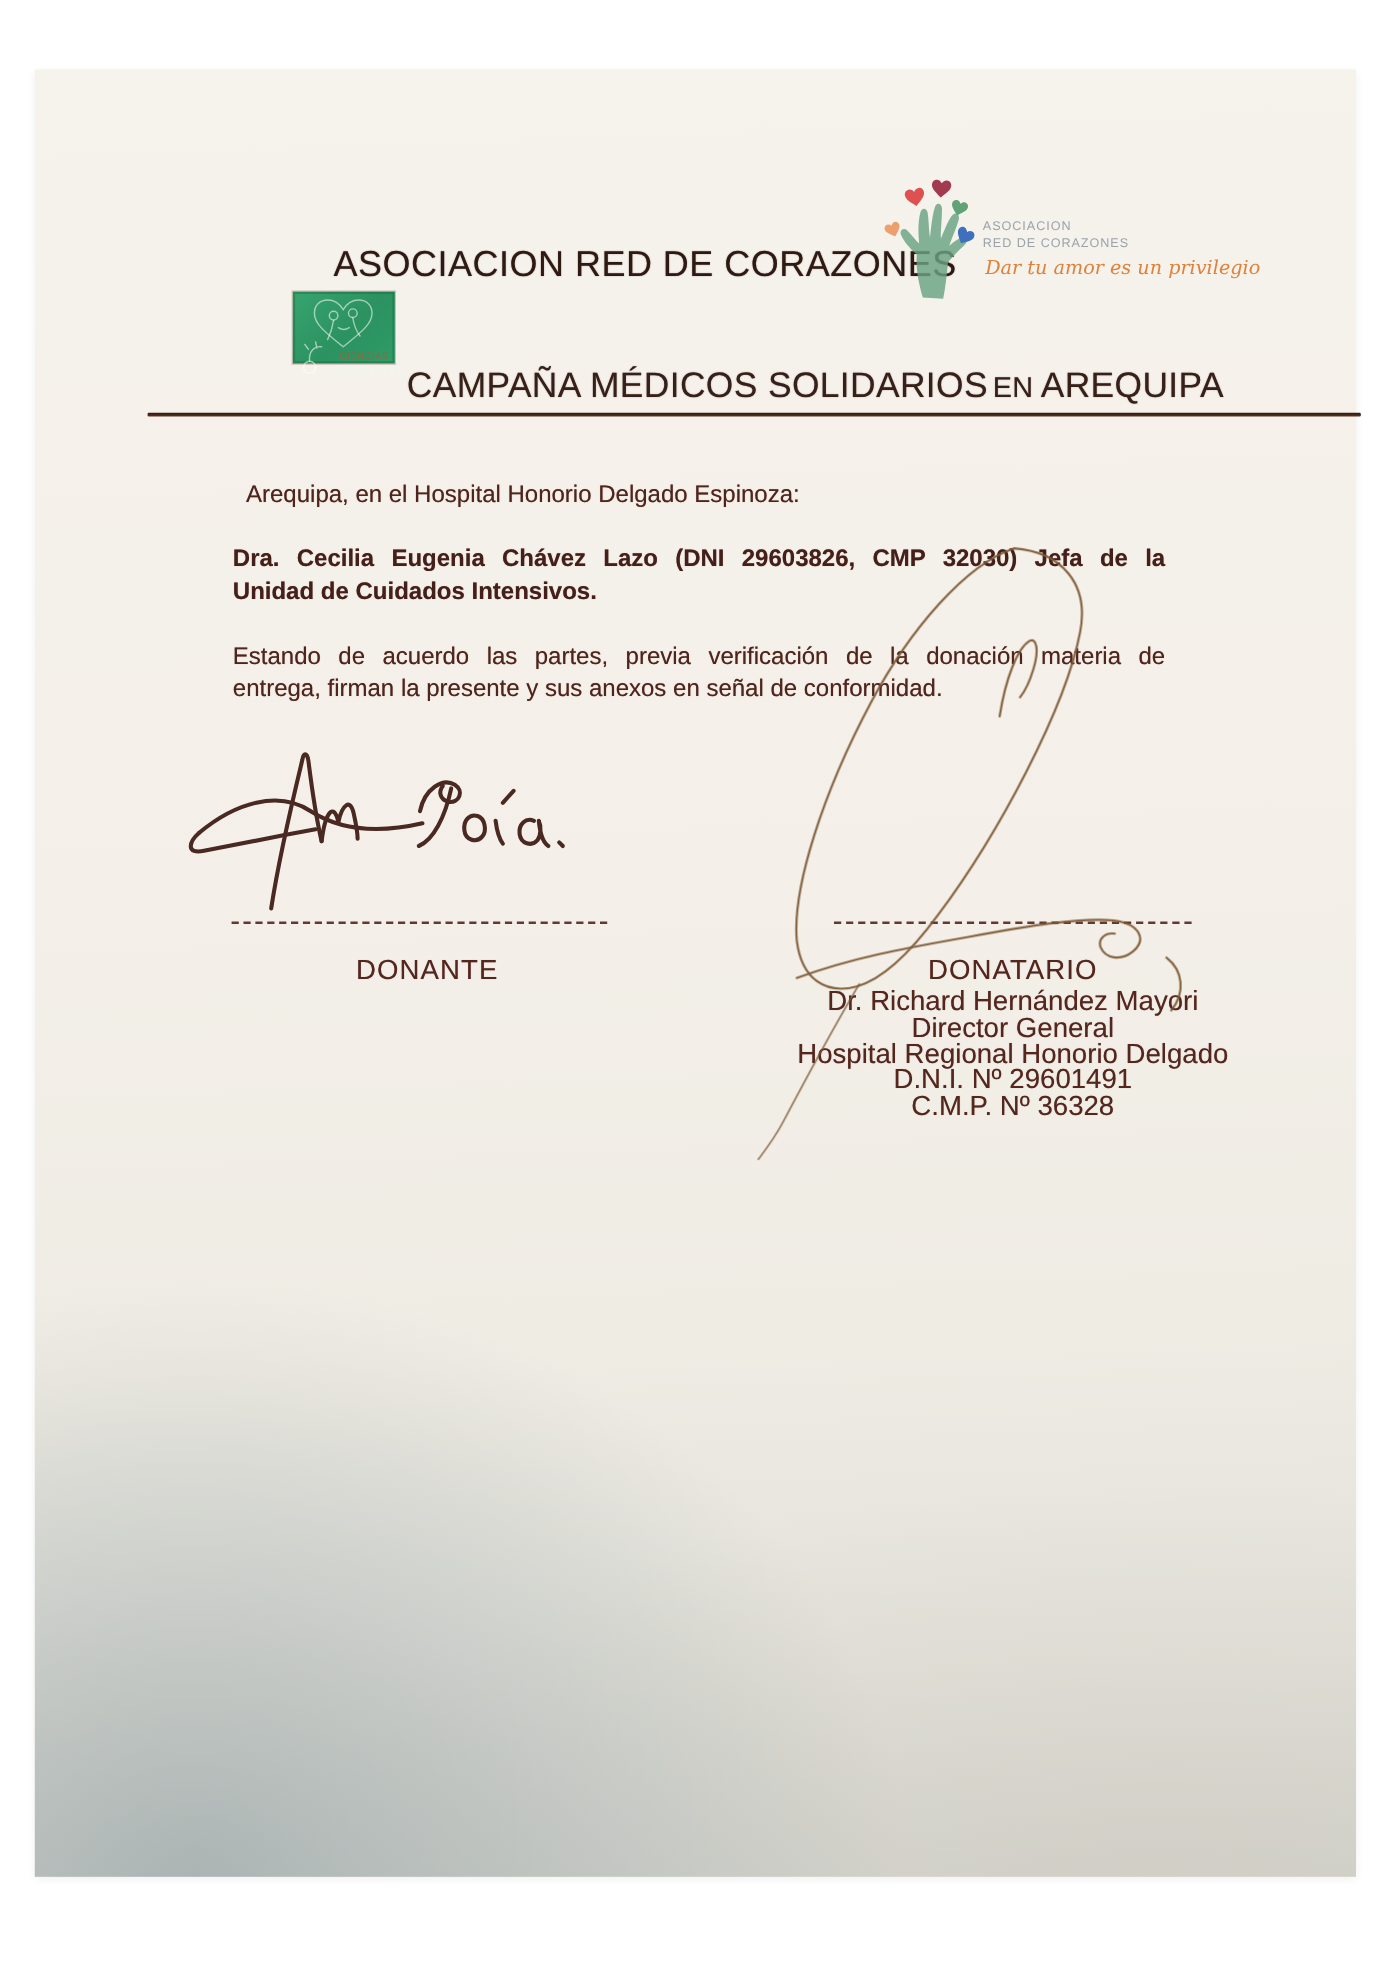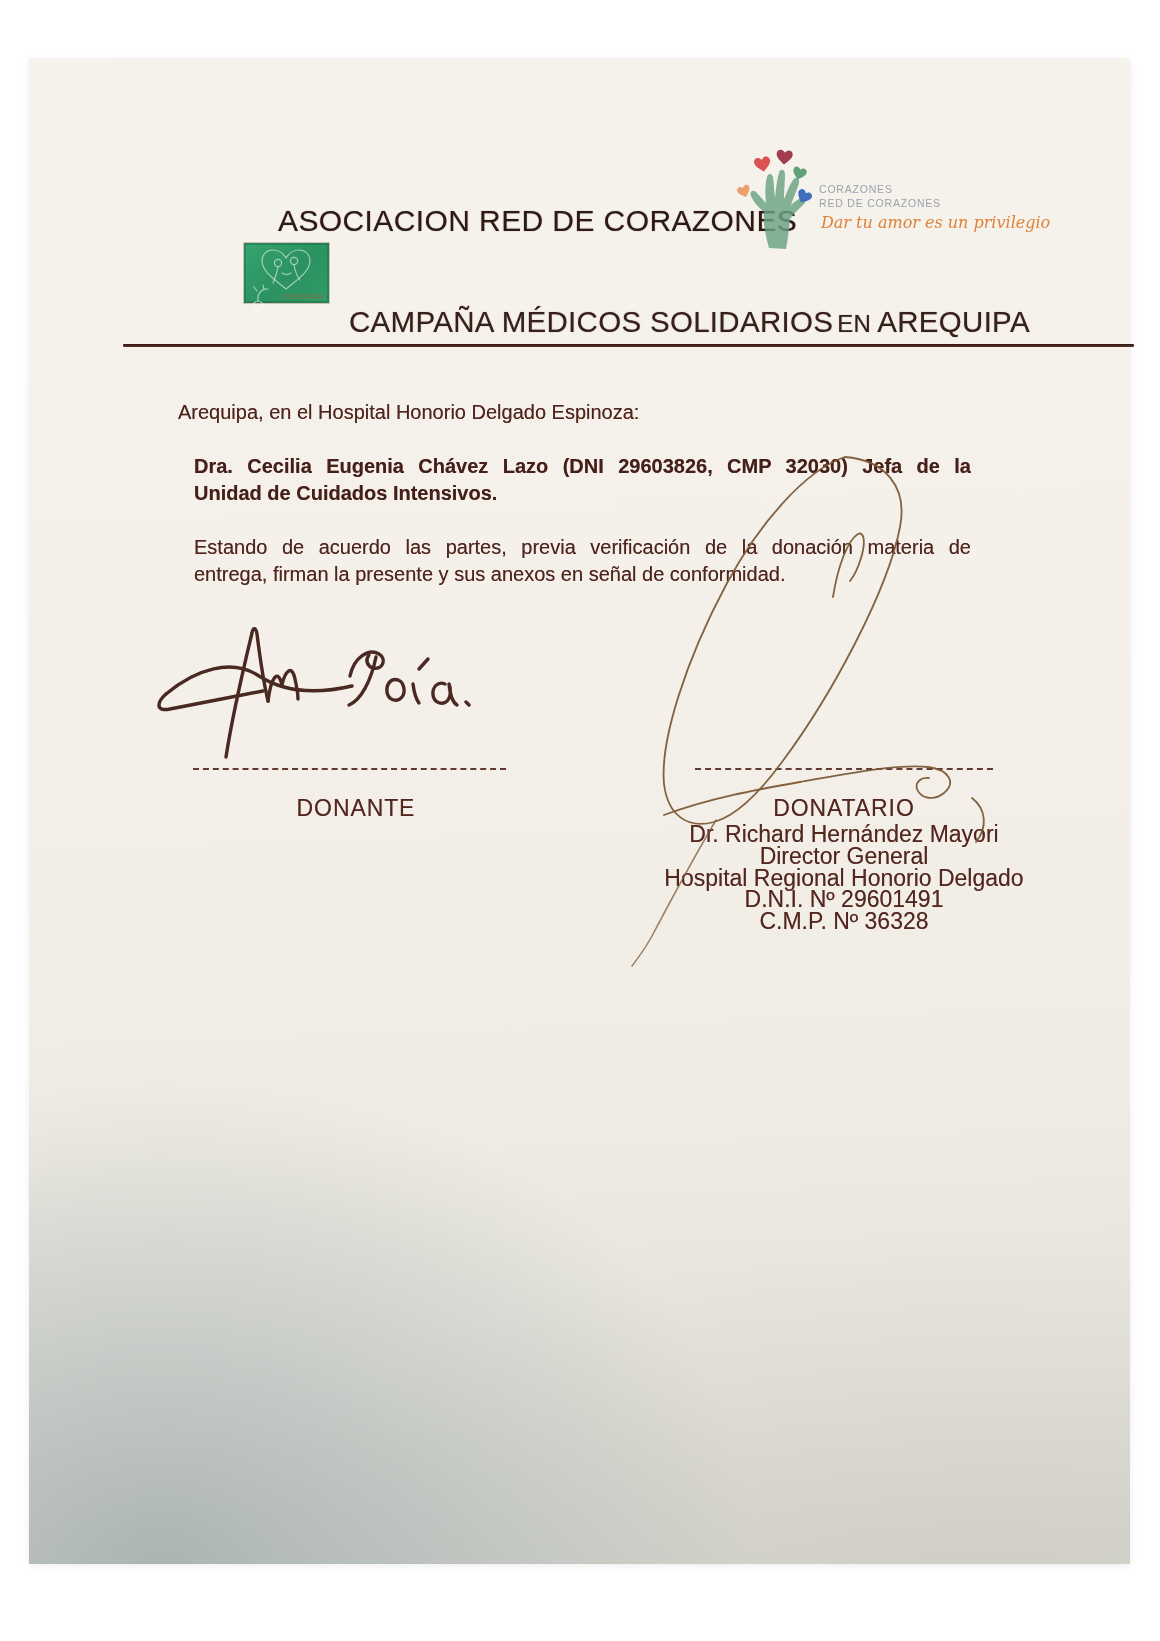--- a/index.html
+++ b/index.html
@@ -8,26 +8,26 @@
   .paper{position:absolute;left:29px;top:58px;width:1101px;height:1506px;
     background:
       radial-gradient(90% 55% at 12% 100%, rgba(128,144,148,0.50) 0%, rgba(128,144,148,0) 60%),
       radial-gradient(120% 40% at 85% 100%, rgba(196,186,168,0.30) 0%, rgba(196,186,168,0) 55%),
       linear-gradient(178deg,#f6f2ec 0%,#f4f0e9 45%,#efece4 70%,#e2e1da 88%,#d5d7d2 100%);
     box-shadow:0 2px 8px rgba(0,0,0,0.07);}
   .abs{position:absolute;}
   .org-title{left:249px;top:146px;font-size:30px;letter-spacing:0.4px;color:#2e1913;
     text-shadow:0 0 1px rgba(46,25,19,0.55);white-space:nowrap;}
   .campaign{left:310px;top:247px;font-size:29.5px;letter-spacing:0.3px;color:#362019;
-    text-shadow:0 0 1px rgba(54,32,25,0.5);white-space:nowrap;margin-left:10px;}
+    text-shadow:0 0 1px rgba(54,32,25,0.5);white-space:nowrap;}
   .campaign .small-caps{font-size:24px;margin:0 6px 0 4px;}
   .hrule{left:94px;top:286px;width:1011px;height:3px;
     background:linear-gradient(to bottom,#2e1710,#5d3526);border-radius:1px;}
   .body-text{color:#4e241c;font-size:20px;text-shadow:0 0 0.6px rgba(78,36,28,0.55);}
-  .p1{left:149px;top:343px;white-space:nowrap;}
+  .p1{left:176px;top:343px;white-space:nowrap;}
   .p2{left:165px;top:395px;width:777px;font-weight:bold;color:#45201a;line-height:27px;}
   .p3{left:165px;top:476px;width:777px;line-height:27px;}
   .jline{text-align:justify;text-align-last:justify;}
   .dash-line{border-bottom:2.5px dashed #53261e;opacity:0.9;}
   .dash-left{left:164px;top:710px;width:313px;}
   .dash-right{left:666px;top:710px;width:298px;}
   .sig-block{width:374px;text-align:center;color:#53261e;font-size:23px;
     text-shadow:0 0 0.6px rgba(83,38,30,0.5);}
   .sig-left{left:140px;top:737px;}
   .sig-right{left:628px;top:737px;}
@@ -75,21 +75,21 @@
         <path fill="#6aa283" fill-opacity="0.82" transform="translate(16,10)" d="M24,92 C20,78 18,66 19,56 C14,52 8,45 6,40 C4,36 8,33 11,36 C14,39 18,44 21,47 C20,38 20,28 22,21 C23,17 27,17 28,21 C29,27 29,36 30,42 C31,33 32,23 34,17 C35,12 40,13 40,18 C40,25 39,35 39,43 C42,36 45,28 48,24 C51,20 55,22 54,27 C52,34 48,43 46,49 C50,45 55,42 58,41 C61,41 62,45 59,48 C54,53 48,58 45,63 C44,73 43,83 41,93 Z"></path>
         <g>
           <path fill="#eda06d" transform="translate(8,38) rotate(-20 10 8) scale(0.75)" d="M10,16.5 C6,12.8 1.5,9.5 1.5,5.6 C1.5,3 3.4,1.2 5.6,1.2 C7.4,1.2 9,2.3 10,4 C11,2.3 12.6,1.2 14.4,1.2 C16.6,1.2 18.5,3 18.5,5.6 C18.5,9.5 14,12.8 10,16.5 Z"></path>
           <path fill="#dd5150" transform="translate(24,10) rotate(-10 10 8) scale(0.95)" d="M10,16.5 C6,12.8 1.5,9.5 1.5,5.6 C1.5,3 3.4,1.2 5.6,1.2 C7.4,1.2 9,2.3 10,4 C11,2.3 12.6,1.2 14.4,1.2 C16.6,1.2 18.5,3 18.5,5.6 C18.5,9.5 14,12.8 10,16.5 Z"></path>
           <path fill="#a23a50" transform="translate(46,3) rotate(4 10 8) scale(0.95)" d="M10,16.5 C6,12.8 1.5,9.5 1.5,5.6 C1.5,3 3.4,1.2 5.6,1.2 C7.4,1.2 9,2.3 10,4 C11,2.3 12.6,1.2 14.4,1.2 C16.6,1.2 18.5,3 18.5,5.6 C18.5,9.5 14,12.8 10,16.5 Z"></path>
           <path fill="#5fa376" transform="translate(62,21) rotate(16 10 8) scale(0.8)" d="M10,16.5 C6,12.8 1.5,9.5 1.5,5.6 C1.5,3 3.4,1.2 5.6,1.2 C7.4,1.2 9,2.3 10,4 C11,2.3 12.6,1.2 14.4,1.2 C16.6,1.2 18.5,3 18.5,5.6 C18.5,9.5 14,12.8 10,16.5 Z"></path>
           <path fill="#3e70be" transform="translate(66,44) rotate(28 10 8) scale(0.85)" d="M10,16.5 C6,12.8 1.5,9.5 1.5,5.6 C1.5,3 3.4,1.2 5.6,1.2 C7.4,1.2 9,2.3 10,4 C11,2.3 12.6,1.2 14.4,1.2 C16.6,1.2 18.5,3 18.5,5.6 C18.5,9.5 14,12.8 10,16.5 Z"></path>
         </g>
       </svg>
       <div class="logo-text">
-        <div>CORAZONES</div>
+        <div>ASOCIACION</div>
         <div>RED DE CORAZONES</div>
       </div>
       <div class="logo-tagline">Dar tu amor es un privilegio</div>
     </div>
 
     <div class="abs campaign">
       <span>CAMPAÑA MÉDICOS SOLIDARIOS</span><span class="small-caps">EN</span><span>AREQUIPA</span>
     </div>
 
     <div class="abs hrule"></div>

